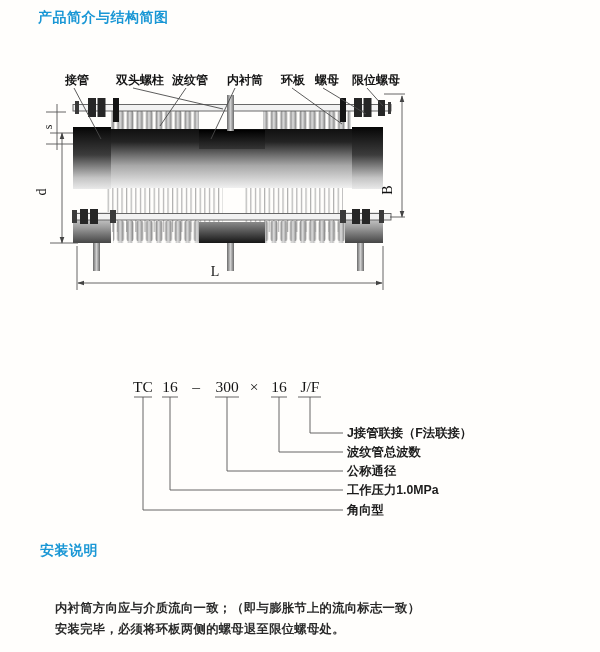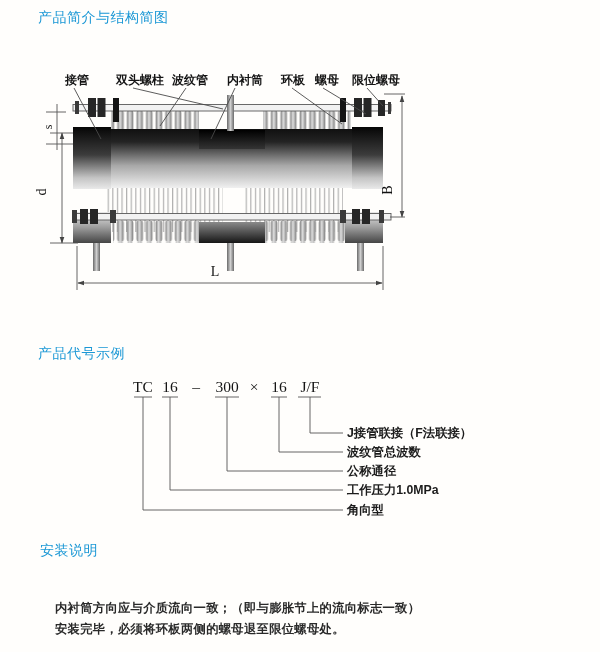--- a/index.html
+++ b/index.html
@@ -1,18 +1,18 @@
 <!DOCTYPE html>
 <html><head>
 <meta charset="utf-8">
 <style>
   html,body{margin:0;padding:0;background:#ffffff;}
   .page{position:relative;width:600px;height:652px;background:#fffefc;overflow:hidden;
         font-family:"Liberation Sans",sans-serif;}
-  .sec-title{position:absolute;color:#1a97d5;font-weight:normal;font-size:14px;
+  .sec-title{position:absolute;color:#1a97d5;font-weight:bold;font-size:14px;
              letter-spacing:0.5px;white-space:nowrap;}
   #title1{left:38px;top:9px;}
   #title2{left:38px;top:345px;}
   #title3{left:40px;top:542px;}
   .install-line{position:absolute;left:55px;font-size:12.3px;font-weight:bold;
                 color:#2a2a2a;letter-spacing:0.3px;white-space:nowrap;}
   #install1{top:600px;}
   #install2{top:621px;}
   svg{position:absolute;left:0;}
   #diagram{top:0;}
@@ -179,21 +179,20 @@
 
     <text class="cjk" x="65" y="84">接管</text>
     <text class="cjk" x="116" y="84">双头螺柱</text>
     <text class="cjk" x="172" y="84">波纹管</text>
     <text class="cjk" x="227" y="84">内衬筒</text>
     <text class="cjk" x="281" y="84">环板</text>
     <text class="cjk" x="315" y="84">螺母</text>
     <text class="cjk" x="352" y="84">限位螺母</text>
   </svg>
 
-  <div class="sec-title" id="title2">产品代号示例</div>
 
   <svg id="codefig" width="600" height="540" viewBox="0 0 600 540">
 
     <text class="code" x="143" y="392" text-anchor="middle">TC</text>
     <text class="code" x="170" y="392" text-anchor="middle">16</text>
     <text class="code" x="196" y="392" text-anchor="middle">–</text>
     <text class="code" x="227" y="392" text-anchor="middle">300</text>
     <text class="code" x="254" y="392" text-anchor="middle">×</text>
     <text class="code" x="279" y="392" text-anchor="middle">16</text>
     <text class="code" x="310" y="392" text-anchor="middle">J/F</text>

